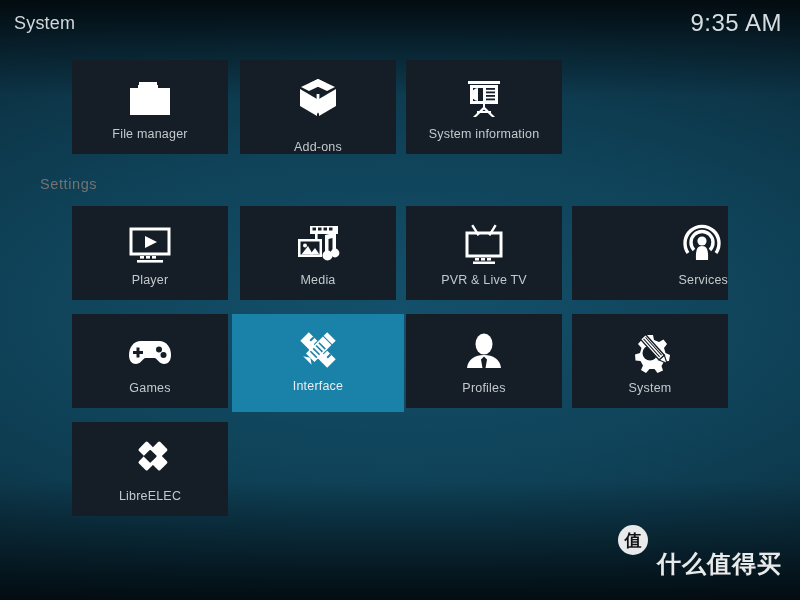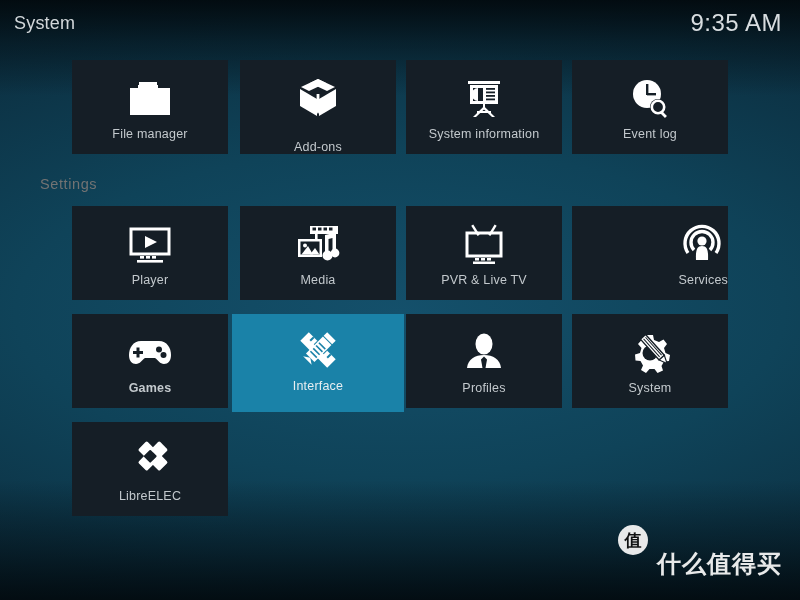--- a/index.html
+++ b/index.html
@@ -141,33 +141,20 @@
         <rect x="26" y="22.5" width="9" height="1.8" fill="#151e26"></rect>
         <rect x="23" y="28" width="2" height="5" fill="#ffffff"></rect>
         <path fill="#ffffff" d="M23.2 31 L13 41 L16 41 L24.5 33 Z"></path>
         <path fill="#ffffff" d="M24.8 31 L35 41 L32 41 L23.5 33 Z"></path>
         <rect x="17" y="35" width="14" height="2" fill="#ffffff"></rect>
       </svg>
     </span>
     <span class="lbl">System information</span>
   </div>
 
-  <div class="tile" style="left:572px; top:60px;">
-    <span class="ico">
-      <svg width="48" height="44" viewBox="0 0 48 44">
-        <circle cx="21" cy="18" r="14" fill="#ffffff"></circle>
-        <rect x="20" y="8" width="2.4" height="11" fill="#151e26"></rect>
-        <rect x="21" y="17" width="9" height="2.4" fill="#151e26"></rect>
-        <circle cx="32" cy="31" r="8" fill="#151e26"></circle>
-        <circle cx="32" cy="31" r="6.2" fill="none" stroke="#ffffff" stroke-width="2.6"></circle>
-        <rect x="36" y="35" width="7" height="2.8" fill="#ffffff" transform="rotate(45 36 35)"></rect>
-      </svg>
-    </span>
-    <span class="lbl">Event log</span>
-  </div>
 
   <div class="tile" style="left:72px;  top:206px;">
     <span class="ico">
       <svg width="48" height="44" viewBox="0 0 48 44">
         <rect x="5" y="7" width="38" height="25" fill="none" stroke="#ffffff" stroke-width="3"></rect>
         <path fill="#ffffff" d="M19 14 L31 20 L19 26 Z"></path>
         <rect x="14" y="34" width="4" height="2.6" fill="#ffffff"></rect>
         <rect x="20" y="34" width="4" height="2.6" fill="#ffffff"></rect>
         <rect x="26" y="34" width="4" height="2.6" fill="#ffffff"></rect>
         <rect x="11" y="38" width="26" height="2.6" fill="#ffffff"></rect>
@@ -218,21 +205,21 @@
       <svg width="48" height="44" viewBox="0 0 48 44">
         <path d="M10 31 A17 17 0 1 1 38 31" fill="none" stroke="#ffffff" stroke-width="3.4"></path>
         <path d="M16 28 A11 11 0 1 1 32 28" fill="none" stroke="#ffffff" stroke-width="3.4"></path>
         <circle cx="24" cy="19" r="4.6" fill="#ffffff"></circle>
         <path fill="#ffffff" d="M24 24 C29 24 30.5 28 30 38 L18 38 C17.5 28 19 24 24 24 Z"></path>
       </svg>
     </span>
     <span class="lbl">Services</span>
   </div>
 
-  <div class="tile" style="left:72px;  top:314px;font-weight:bold;">
+  <div class="tile" style="left:72px;  top:314px;">
     <span class="ico">
       <svg width="48" height="44" viewBox="0 0 48 44">
         <path fill="#ffffff" d="M15 11 L33 11 C41 11 45 18 45 25 C45 31 42 34 38 34 C34 34 32 30 29 28 L19 28 C16 30 14 34 10 34 C6 34 3 31 3 25 C3 18 7 11 15 11 Z"></path>
         <rect x="10.5" y="17.5" width="3" height="10" fill="#151e26"></rect>
         <rect x="7" y="21" width="10" height="3" fill="#151e26"></rect>
         <circle cx="33" cy="19.5" r="3" fill="#151e26"></circle>
         <circle cx="37.5" cy="25" r="3" fill="#151e26"></circle>
       </svg>
     </span>
     <span class="lbl">Games</span>

